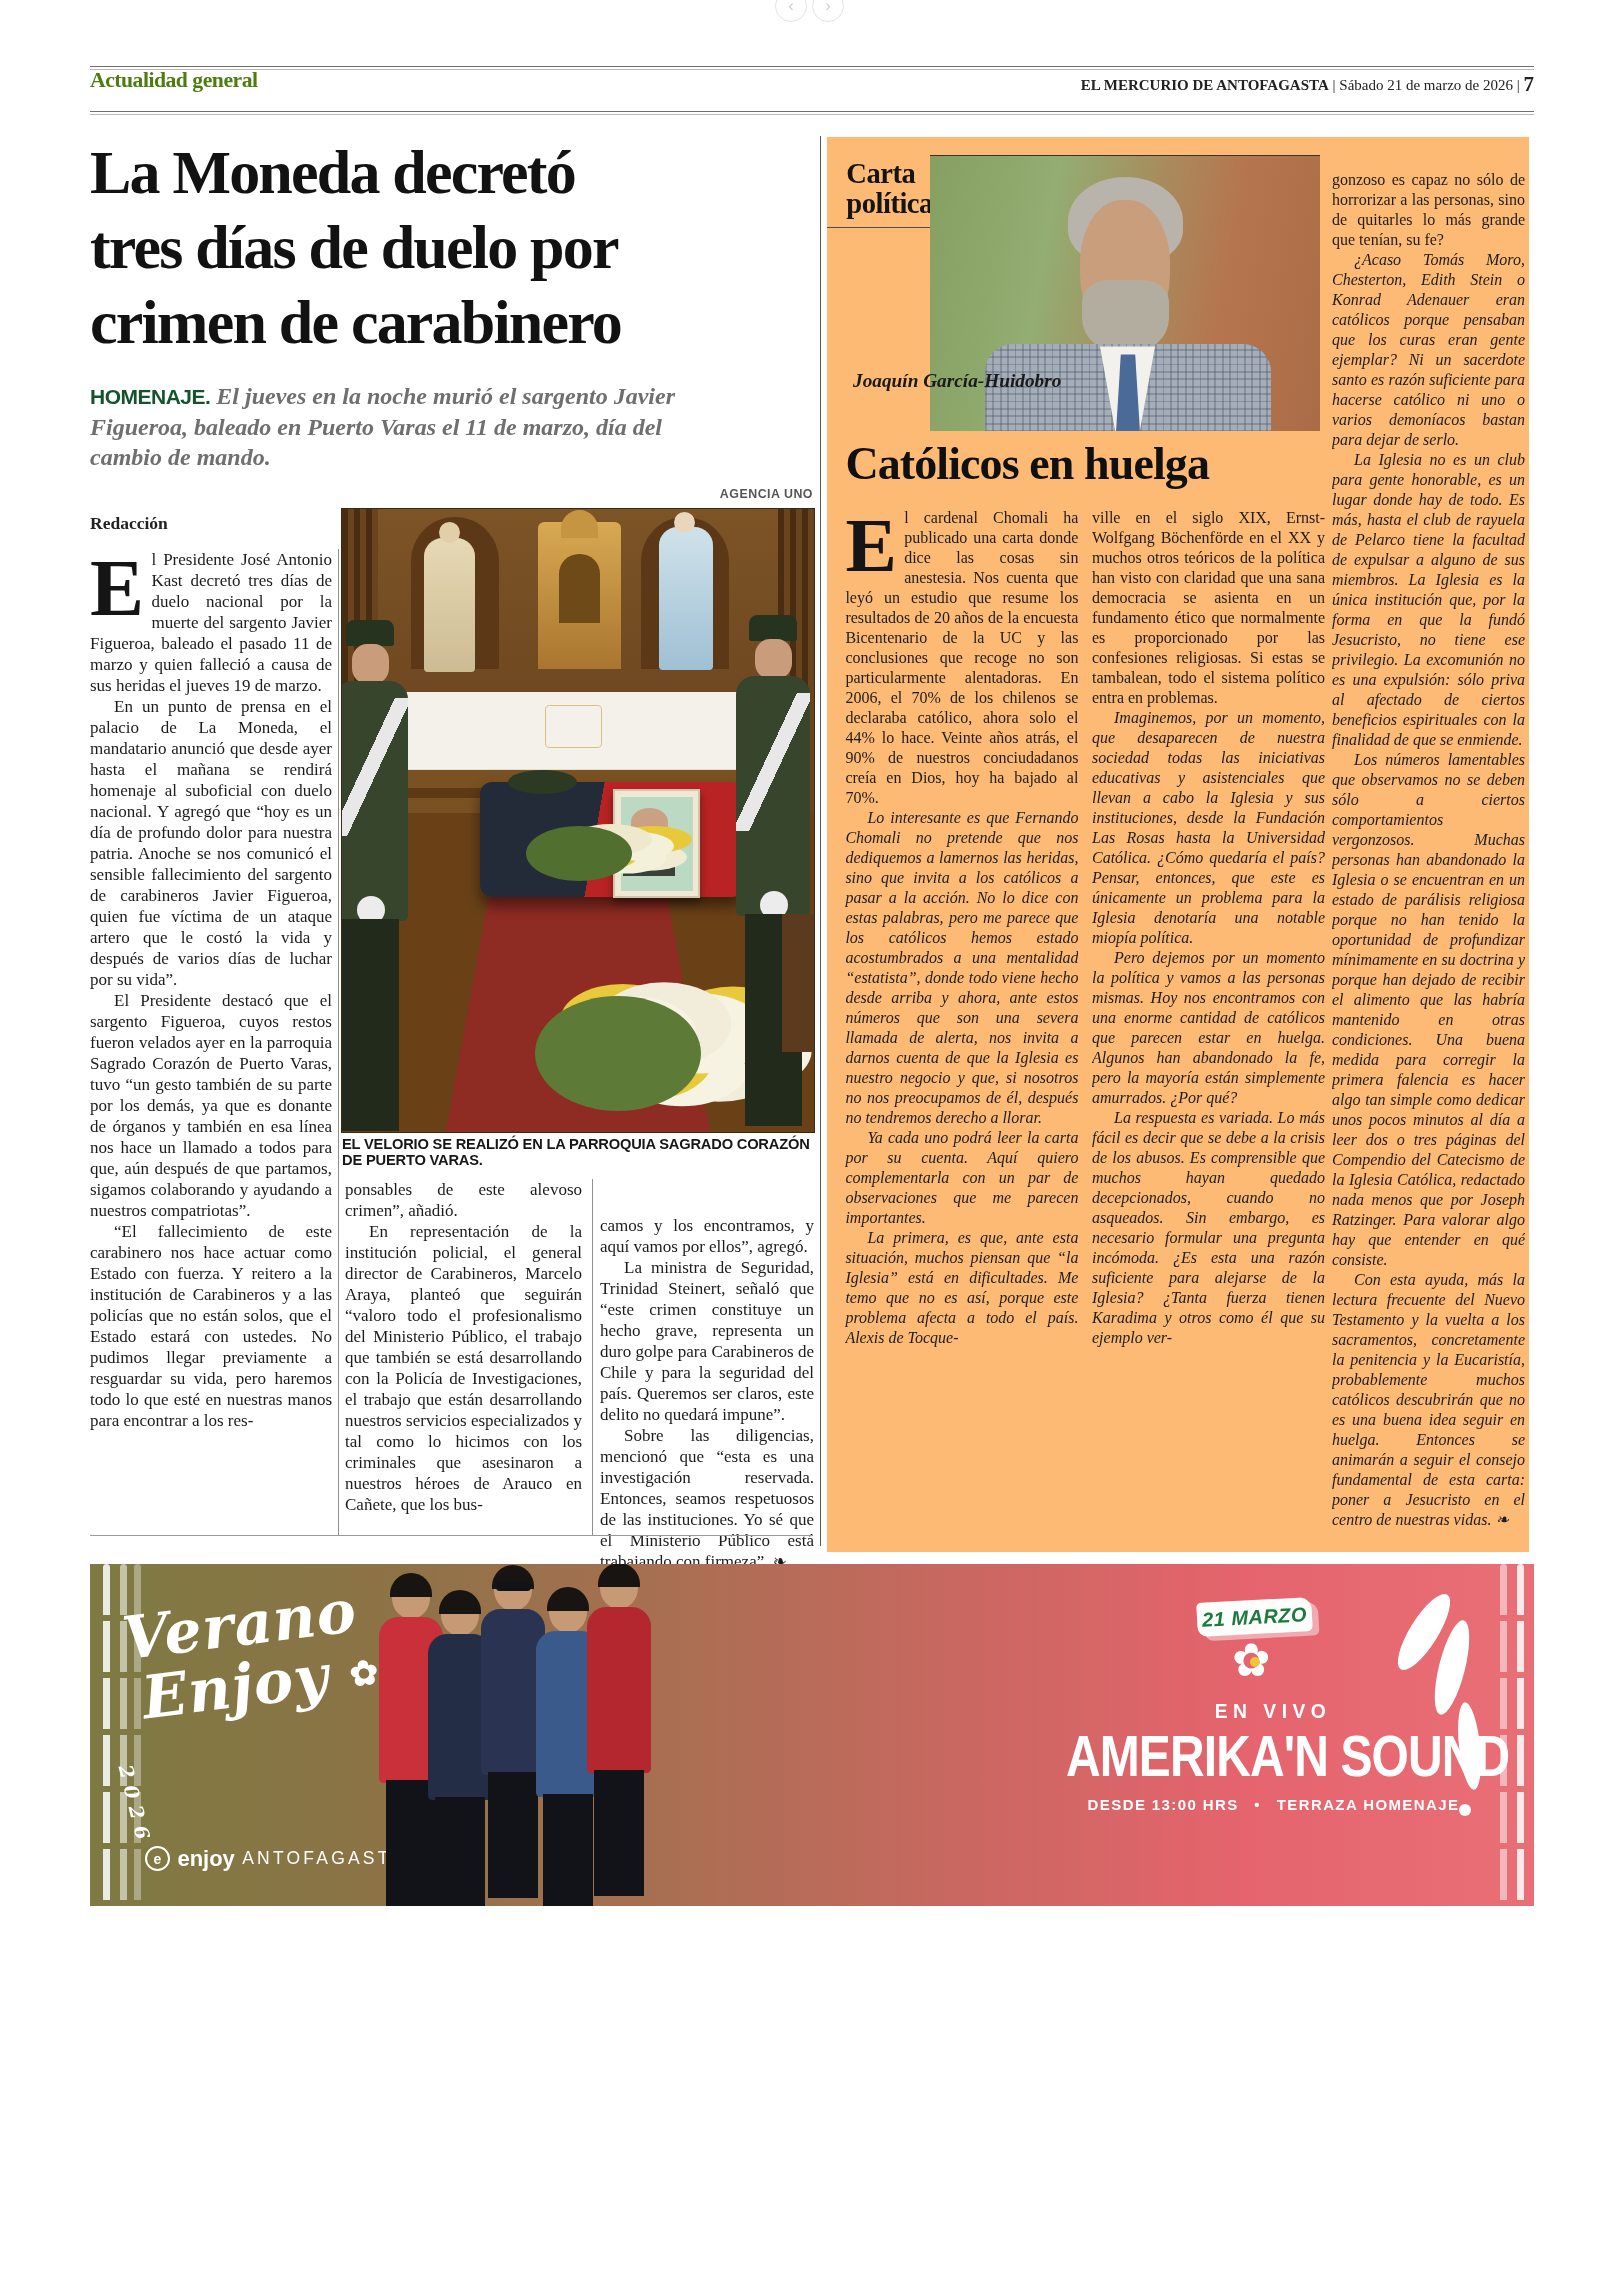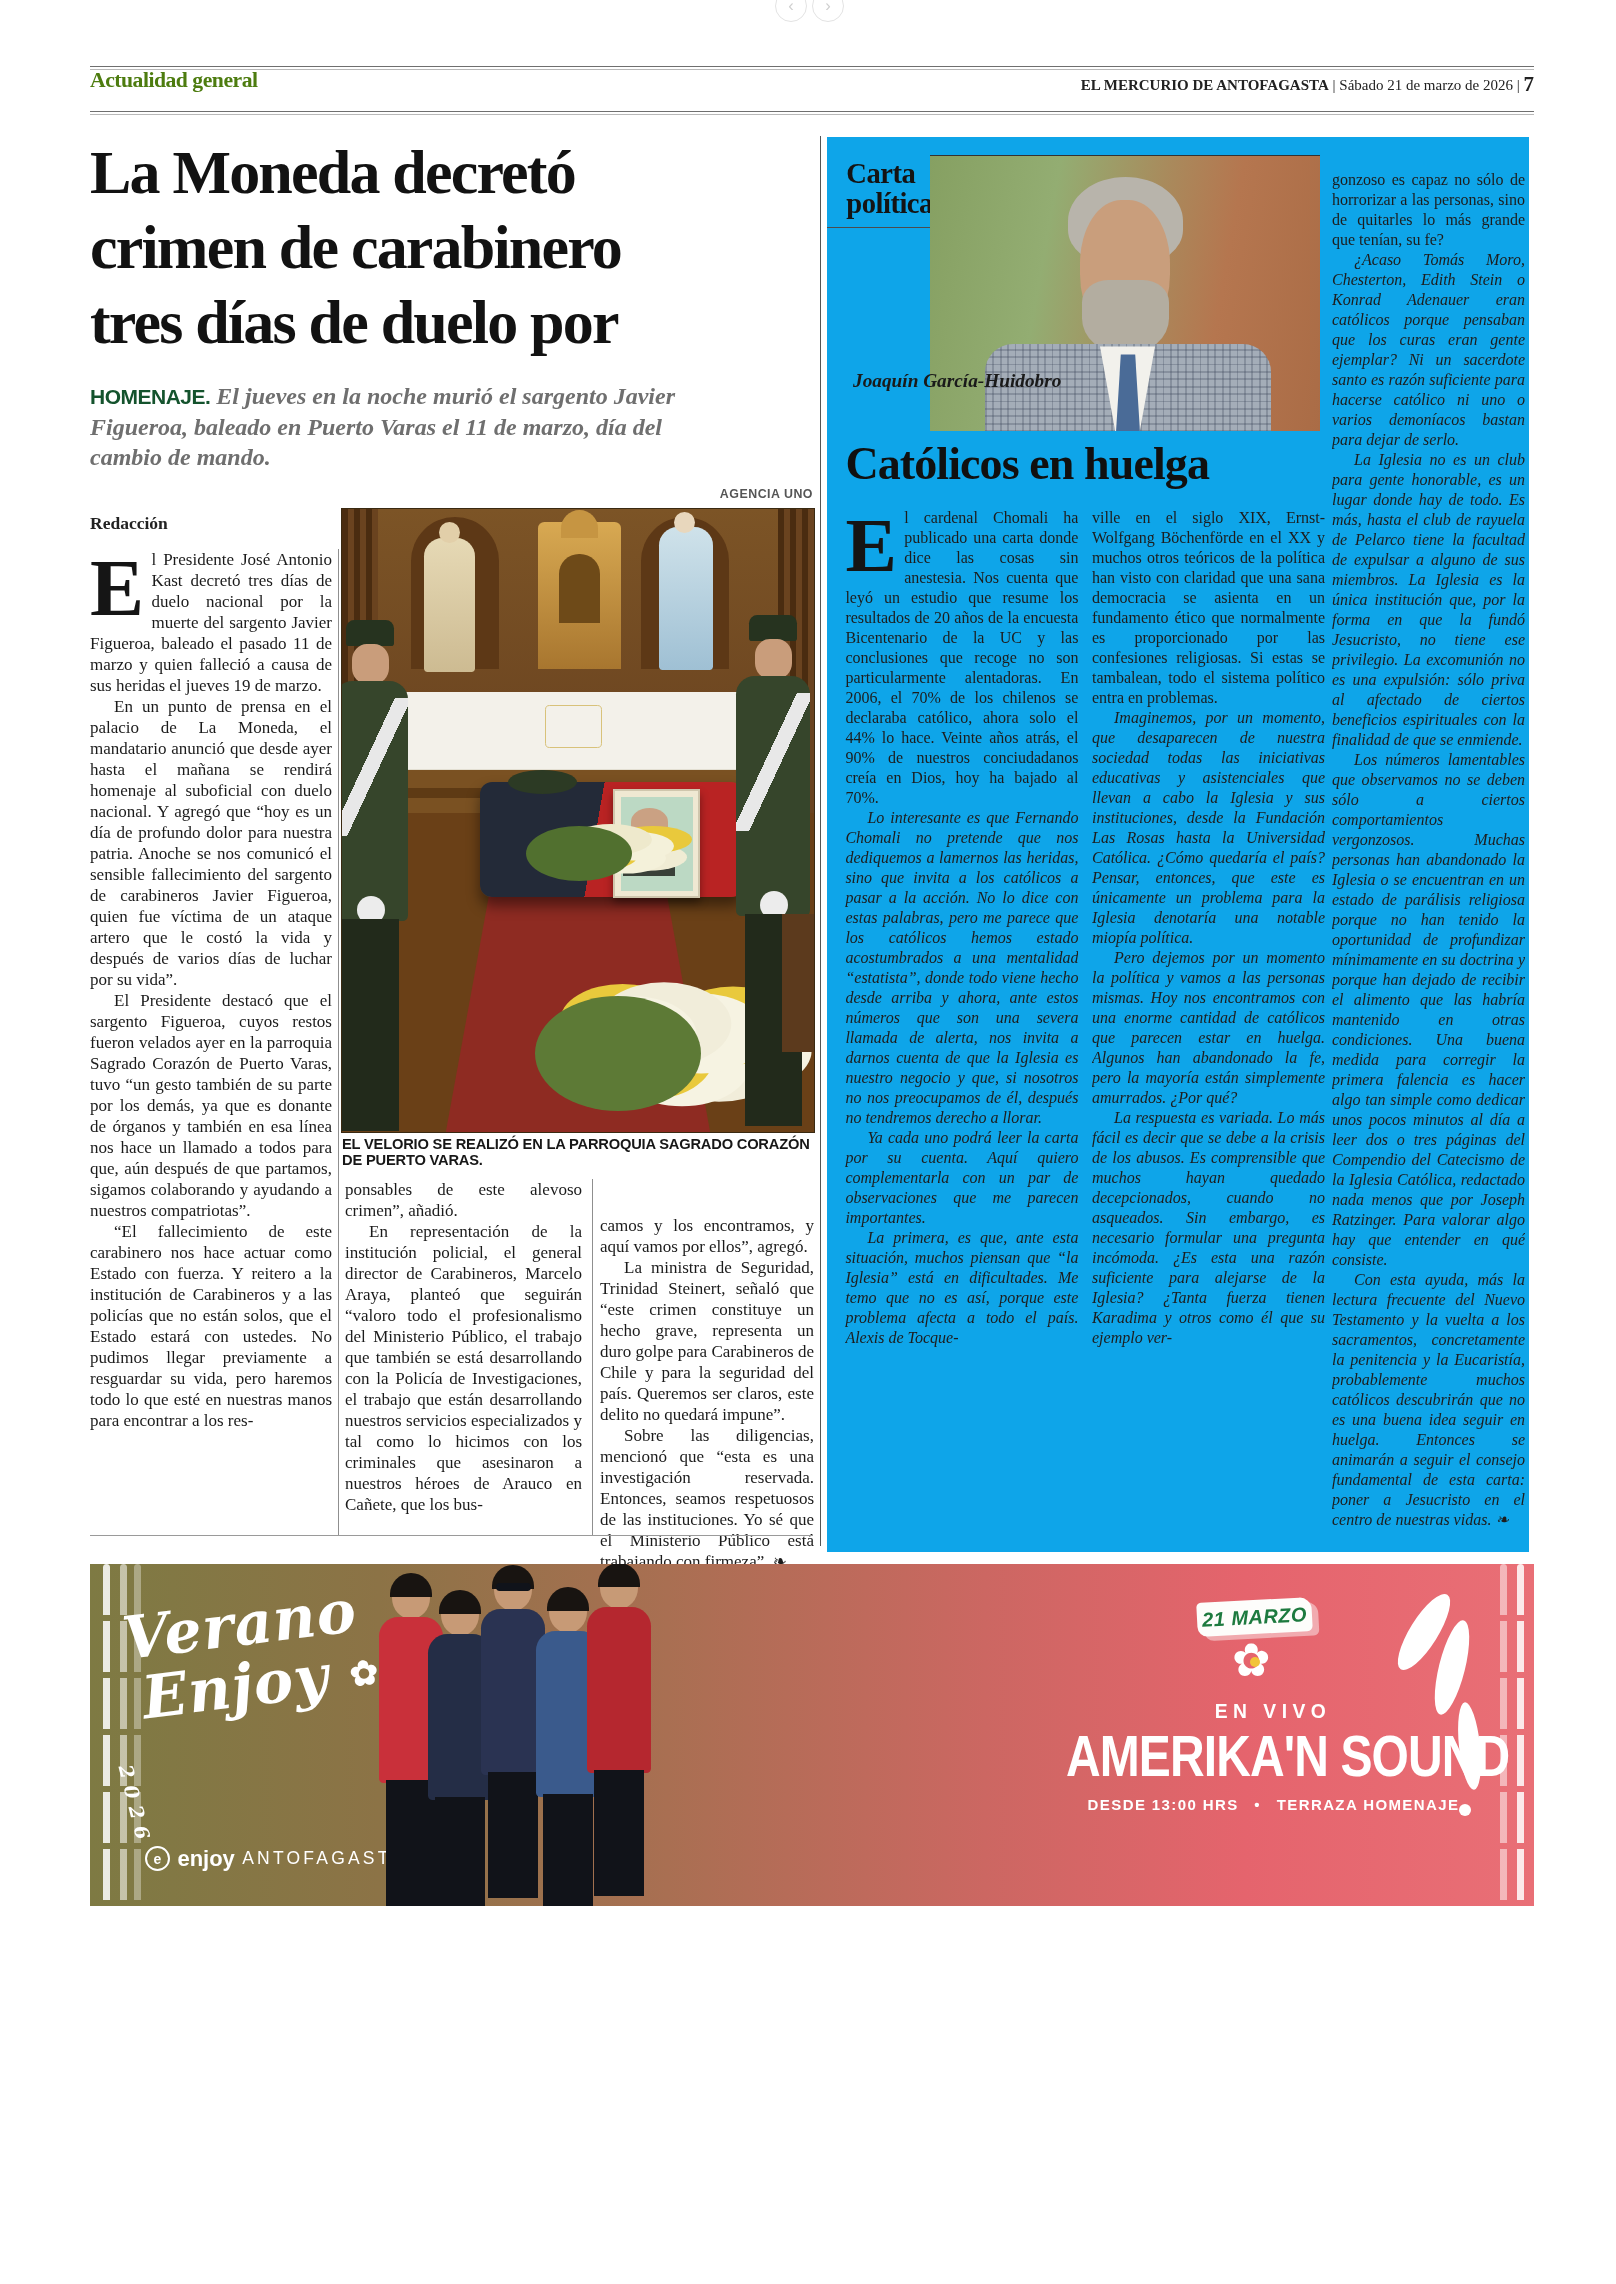--- a/index.html
+++ b/index.html
@@ -88,21 +88,21 @@
   .pm-guard .torso{position:absolute;left:8.3px;top:61px;width:74px;height:240px;border-radius:18.4px 18.4px 5.5px 5.5px;background:#36452b;}
   .pm-guard .strap{position:absolute;left:8.3px;top:78px;width:74px;height:138px;
                    background:linear-gradient(115deg,transparent 44%,#e8e8e8 44% 56%,transparent 56%);}
   .pm-guard .glove{position:absolute;left:32px;top:276px;width:28px;height:28px;border-radius:50%;background:#ececec;}
   .pm-guard .legs{position:absolute;left:16.6px;top:299px;width:57px;height:212px;background:#222a1b;}
   #pm-kneel{position:absolute;left:440px;top:405px;width:32px;height:138px;background:#5c3a1d;}
   #photo-caption{position:absolute;left:342px;top:1136px;width:474px;
                  font:700 14.7px/1.1 "Liberation Sans",sans-serif;letter-spacing:-0.2px;color:#171717;}
 
   
-  #opinion-box{position:absolute;left:827px;top:137px;width:702px;height:1415px;background:#0ea5e9;}
+  #opinion-box{position:absolute;left:827px;top:137px;width:702px;height:1415px;background:#fdba74;}
   #op-title{position:absolute;left:19.3px;top:22px;font:700 28.6px/29.5px "Liberation Serif",serif;letter-spacing:-0.5px;color:#141414;}
   #op-title span{display:block;}
   #op-title-rule{position:absolute;left:0;top:90px;width:107px;height:1.4px;background:#4c4c4c;}
   #op-byline{position:absolute;left:26px;top:234px;font:italic 700 19.3px/1 "Liberation Serif",serif;color:#1a1a1a;}
   #op-photo{position:absolute;left:103px;top:18.4px;width:390px;height:275px;overflow:hidden;border-top:1.8px solid #333;
             background:linear-gradient(100deg,#86a062 0%,#93ad72 30%,#a98a5c 55%,#b5764f 72%,#aa6c46 100%);}
   #op-photo .hair{position:absolute;left:138px;top:21px;width:115px;height:88px;border-radius:50% 50% 40% 40%;background:#b8b4ab;}
   #op-photo .face{position:absolute;left:150px;top:44px;width:90px;height:138px;border-radius:46%;background:#c99e7c;}
   #op-photo .beard{position:absolute;left:152px;top:124px;width:87px;height:74px;border-radius:30% 30% 48% 48%;background:#b3ada0;}
   #op-photo .jacket{position:absolute;left:55px;top:188px;width:286px;height:88px;border-radius:28px 28px 0 0;background:#a4adb8;
@@ -184,22 +184,22 @@
   <div id="section-title">Actualidad general</div>
   <div id="mast-right">
     <span class="paper">EL MERCURIO DE ANTOFAGASTA</span>
     <span>| Sábado 21 de marzo de 2026 |</span>
     <span class="pageno">7</span>
   </div>
   <div class="rule2" id="rule-mast"></div>
 
   <div id="headline">
     <span>La Moneda decretó</span>
+    <span>tres días de duelo por</span>
     <span>crimen de carabinero</span>
-    <span>tres días de duelo por</span>
   </div>
   <div id="subhead">
     <span class="kicker">HOMENAJE.</span><span> El jueves en la noche murió el sargento Javier Figueroa, baleado en Puerto Varas el 11 de marzo, día del cambio de mando.</span>
   </div>
   <div id="byline">Redacción</div>
 
   <div class="bodycol" id="m-col1">
     <p><span class="dropcap">E</span><span>l Presidente José Antonio Kast decretó tres días de duelo nacional por la muerte del sargento Javier Figueroa, baleado el pasado 11 de marzo y quien falleció a causa de sus heridas el jueves 19 de marzo.</span></p>
     <p class="ind">En un punto de prensa en el palacio de La Moneda, el mandatario anunció que desde ayer hasta el mañana se rendirá homenaje al suboficial con duelo nacional. Y agregó que “hoy es un día de profundo dolor para nuestra patria. Anoche se nos comunicó el sensible fallecimiento del sargento de carabineros Javier Figueroa, quien fue víctima de un ataque artero que le costó la vida y después de varios días de luchar por su vida”.</p>
     <p class="ind">El Presidente destacó que el sargento Figueroa, cuyos restos fueron velados ayer en la parroquia Sagrado Corazón de Puerto Varas, tuvo “un gesto también de su parte por los demás, ya que es donante de órganos y también en esa línea nos hace un llamado a todos para que, aún después de que partamos, sigamos colaborando y ayudando a nuestros compatriotas”.</p>

